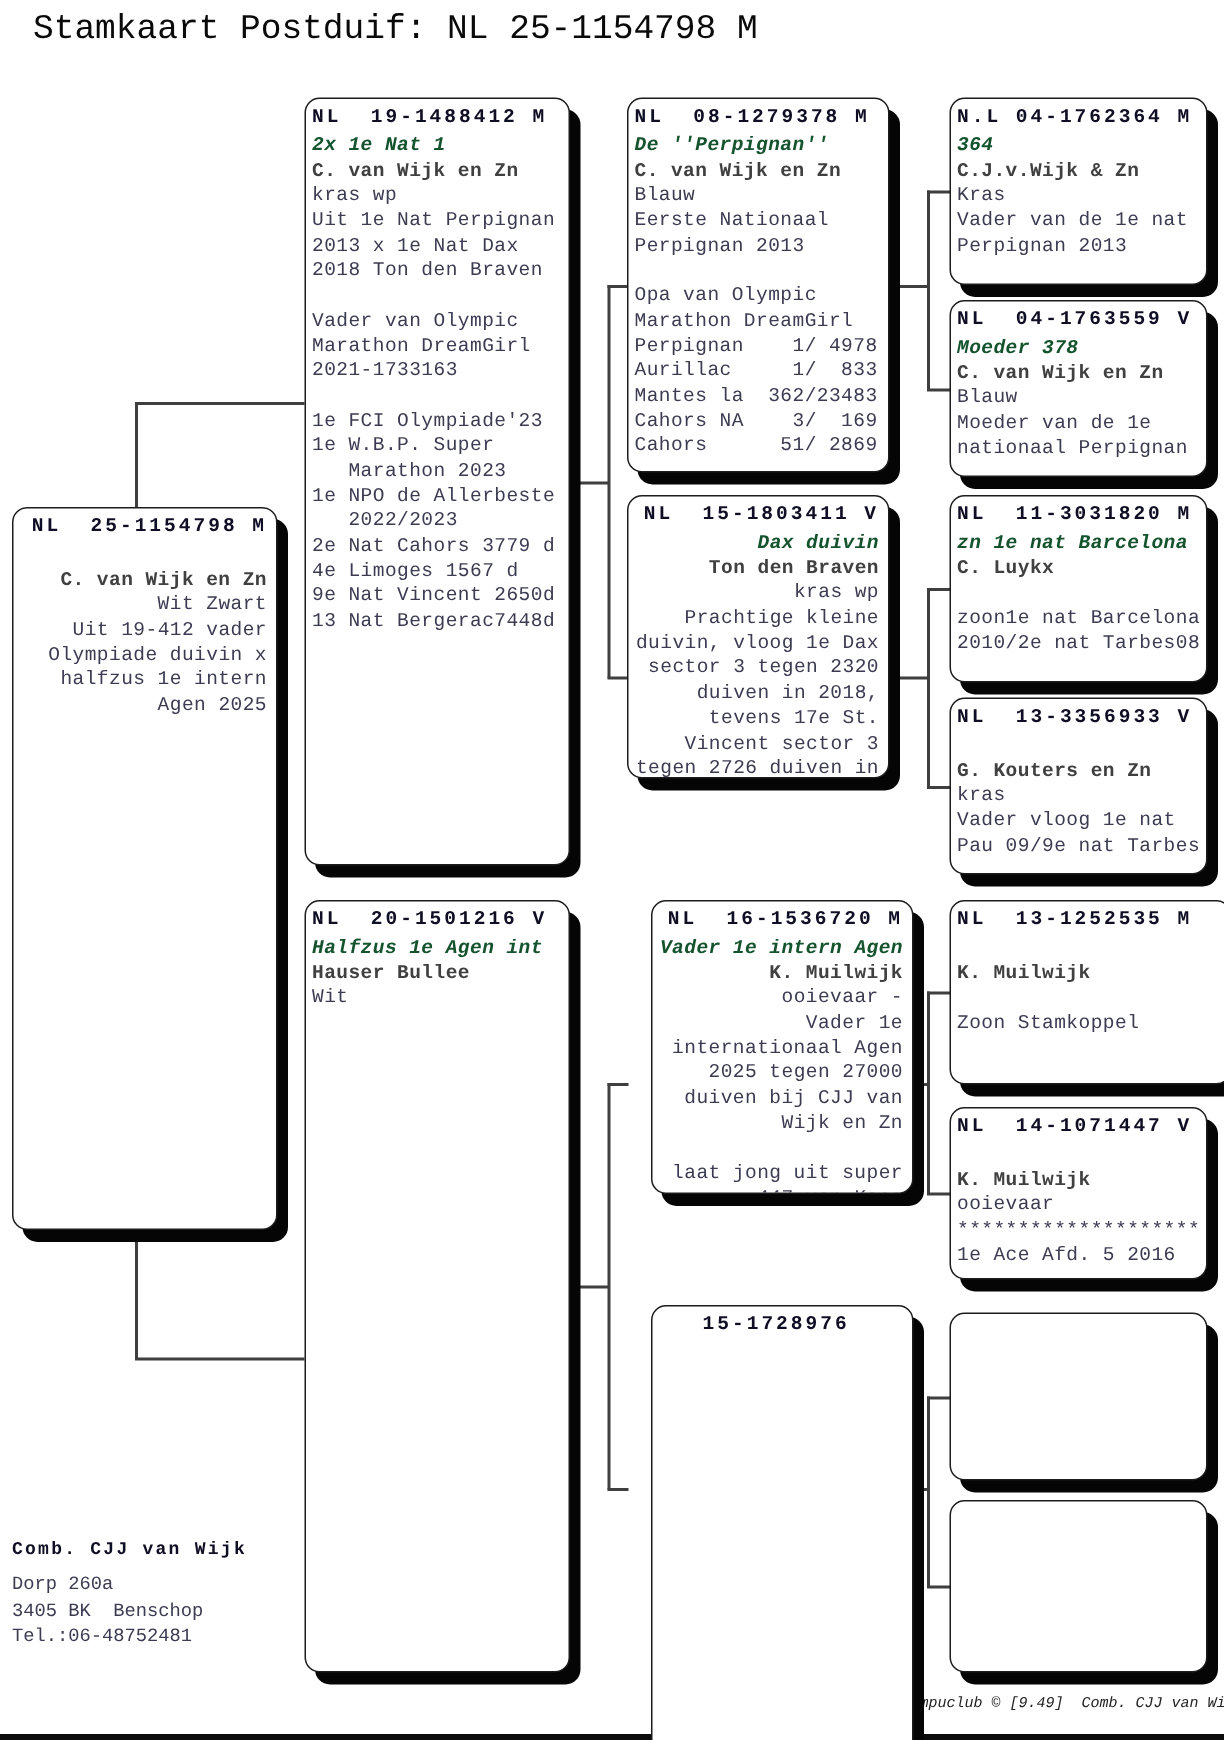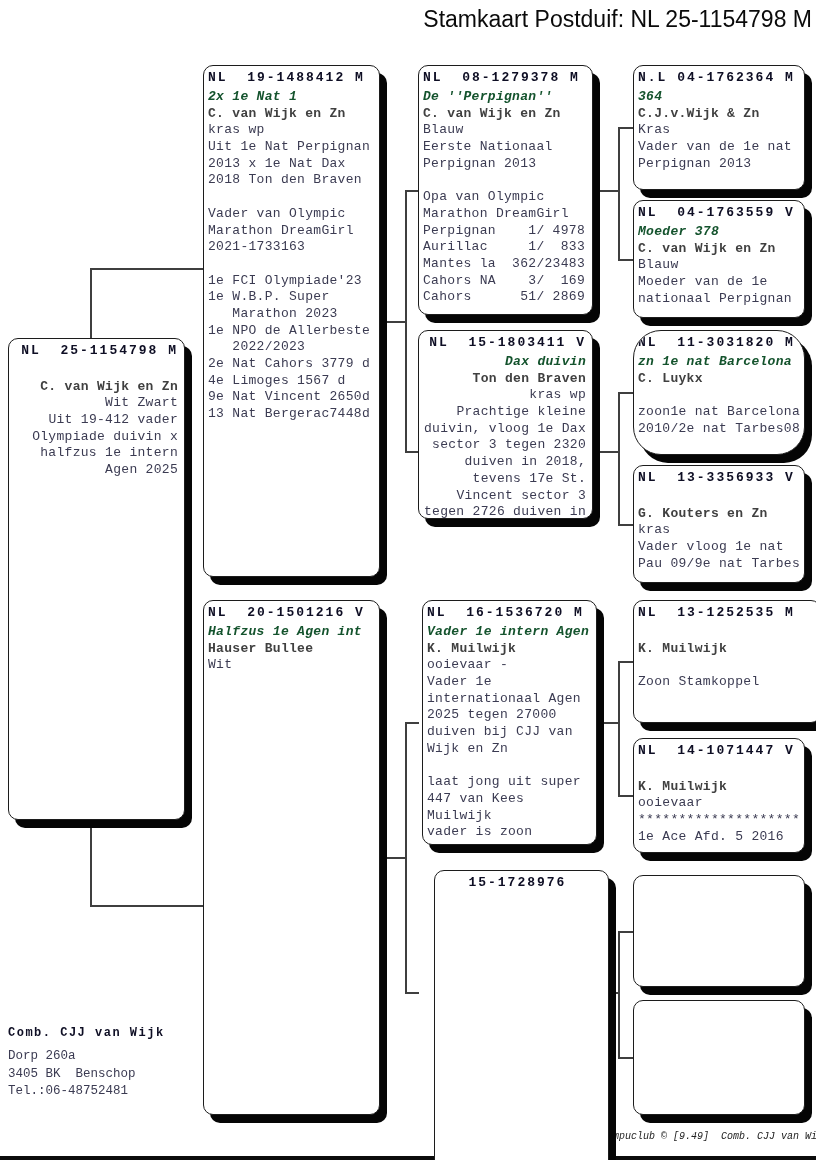--- a/index.html
+++ b/index.html
@@ -1,19 +1,19 @@
 <!DOCTYPE html>
 <html><head>
 <meta charset="utf-8">
 <style>
   html,body{margin:0;padding:0;background:#fff;}
   #page{position:relative;width:816px;height:1160px;background:#ffffff;overflow:hidden;
         font-family:"Liberation Mono","DejaVu Sans Mono",monospace;}
-  .title{position:absolute;top:6px;left:32px;width:780px;text-align:right;
-         font-family:Liberation Sans, sans-serif;font-size:23px;color:#0a0a0a;}
+  .title{position:absolute;top:6px;left:22px;width:780px;text-align:left;
+         font-family:Liberation Mono, monospace;font-size:23px;color:#0a0a0a;}
   .box{position:absolute;background:#fff;border:1.8px solid #1c1c1c;border-radius:10px;
        box-shadow:7px 8px 0 #050505;padding:4px 6px 4px 4px;box-sizing:border-box;
        overflow:hidden;z-index:2;color:#3b3b52;font-size:13px;letter-spacing:0.3px;}
   .hdr{font-weight:bold;letter-spacing:2px;color:#0e0e24;height:19px;white-space:pre;
        font-size:13px;}
   .line{height:16.7px;white-space:pre;}
   .line.b{font-weight:bold;color:#404040;}
   .line.bi{font-weight:bold;font-style:italic;color:#14532d;}
   .conn{position:absolute;background:#3f3f3f;z-index:1;}
   .owner-name{position:absolute;left:8px;top:1026px;font-weight:bold;font-size:12px;
@@ -121,21 +121,21 @@
         <div class="line">kras wp</div>
         <div class="line">Prachtige kleine</div>
         <div class="line">duivin, vloog 1e Dax</div>
         <div class="line">sector 3 tegen 2320</div>
         <div class="line">duiven in 2018,</div>
         <div class="line">tevens 17e St.</div>
         <div class="line">Vincent sector 3</div>
         <div class="line">tegen 2726 duiven in</div>
         <div class="line">2018.</div>
       </div>
-      <div class="box" style="left: 422px; top: 600px; width: 175px; height: 245px;">
+      <div class="box" style="left: 434px; top: 600px; width: 175px; height: 196px; text-align: right;">
         <div class="hdr">NL  16-1536720 M</div>
         <div class="line bi">Vader 1e intern Agen</div>
         <div class="line b">K. Muilwijk</div>
         <div class="line">ooievaar -</div>
         <div class="line">Vader 1e</div>
         <div class="line">internationaal Agen</div>
         <div class="line">2025 tegen 27000</div>
         <div class="line">duiven bij CJJ van</div>
         <div class="line">Wijk en Zn</div>
         <div class="line"></div>
@@ -156,21 +156,21 @@
         <div class="line">Perpignan 2013</div>
       </div>
       <div class="box" style="left: 633px; top: 200px; width: 172px; height: 118px;">
         <div class="hdr">NL  04-1763559 V</div>
         <div class="line bi">Moeder 378</div>
         <div class="line b">C. van Wijk en Zn</div>
         <div class="line">Blauw</div>
         <div class="line">Moeder van de 1e</div>
         <div class="line">nationaal Perpignan</div>
       </div>
-      <div class="box" style="left: 633px; top: 330px; width: 172px; height: 125px; border-radius: 28px;">
+      <div class="box" style="left: 633px; top: 330px; width: 172px; height: 125px;">
         <div class="hdr">NL  11-3031820 M</div>
         <div class="line bi">zn 1e nat Barcelona</div>
         <div class="line b">C. Luykx</div>
         <div class="line"></div>
         <div class="line">zoon1e nat Barcelona</div>
         <div class="line">2010/2e nat Tarbes08</div>
       </div>
       <div class="box" style="left: 633px; top: 465px; width: 172px; height: 118px;">
         <div class="hdr">NL  13-3356933 V</div>
         <div class="line"></div>

